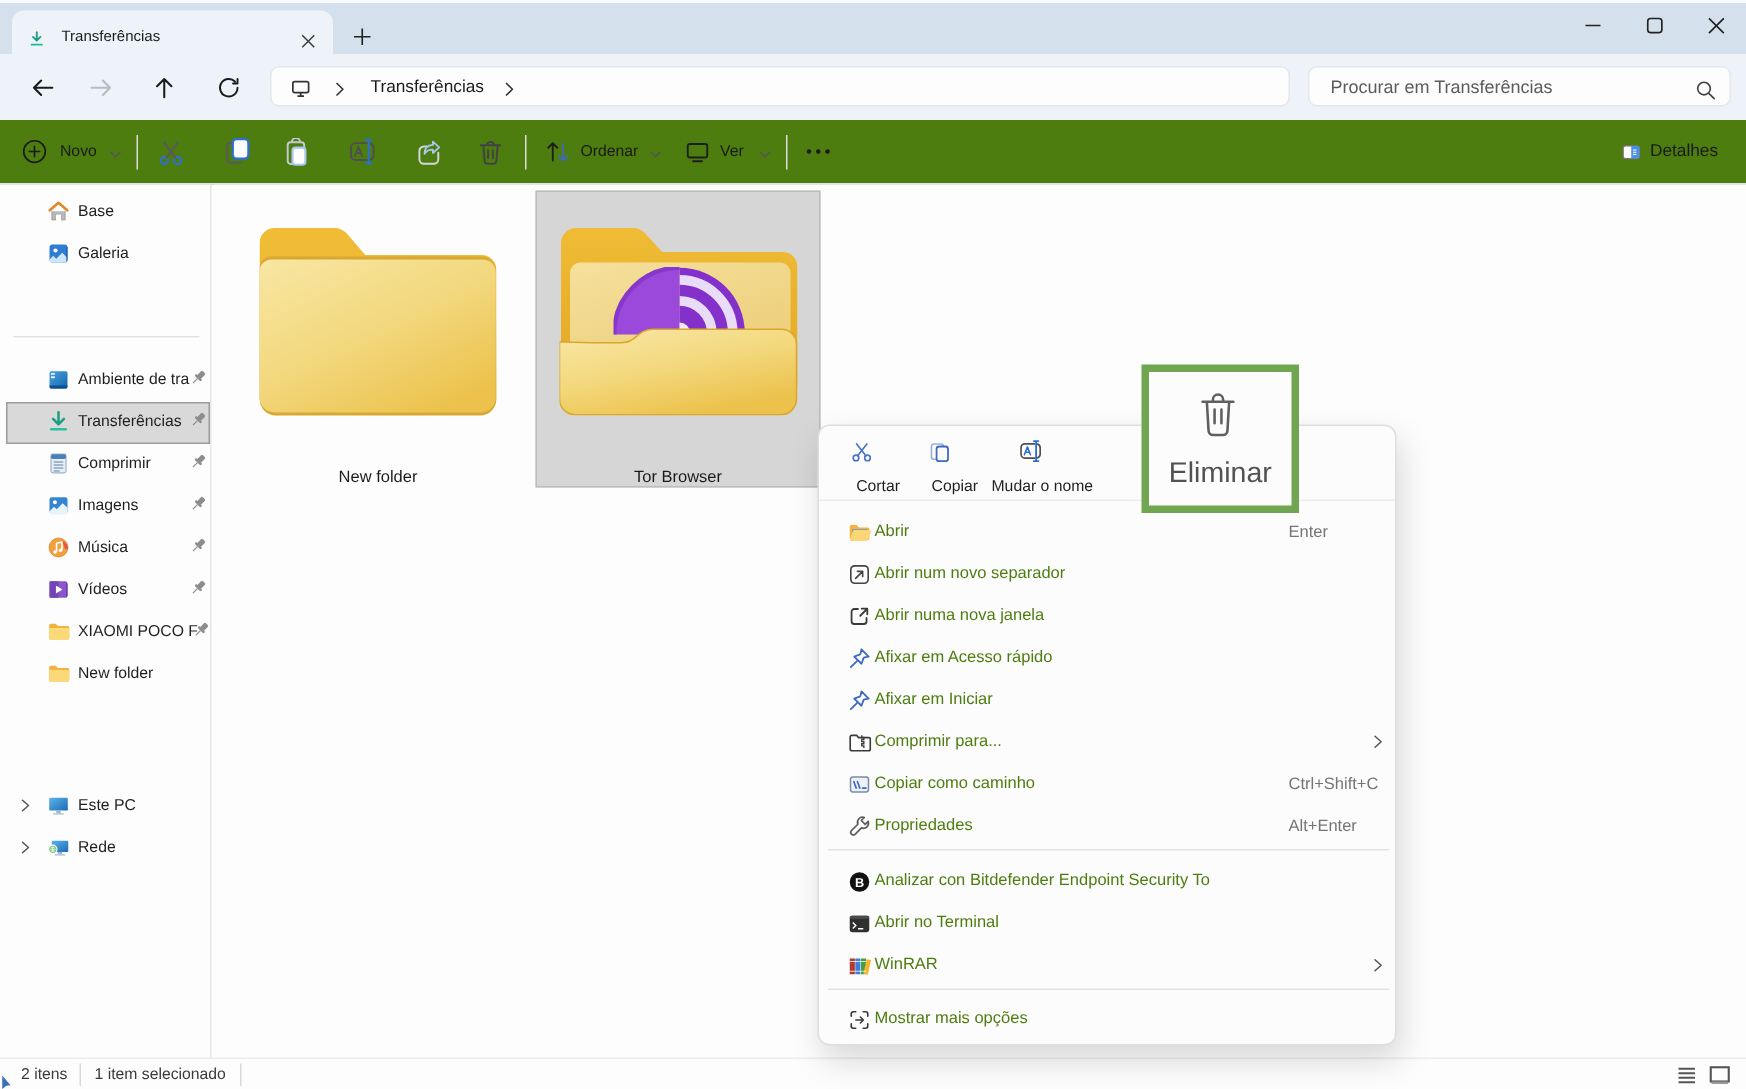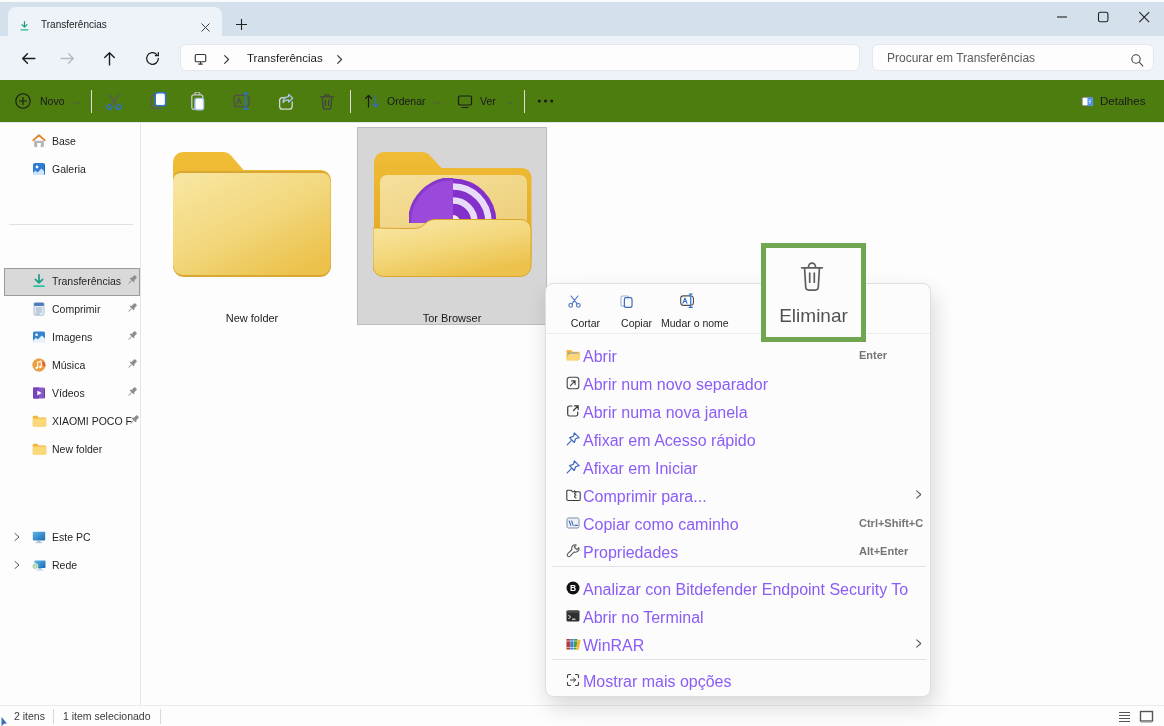--- a/index.html
+++ b/index.html
@@ -41,22 +41,22 @@
 #statusbar { position:absolute; left:0; top:705px; width:1164px; height:21px; background:#fdfdfd; border-top:1px solid #ececec; font-size:10.5px; color:#3a3a3a; }
 #statusbar .sdiv { position:absolute; top:3px; width:1px; height:15px; background:#d9d9d9; }
 
 
 #ctxmenu { position:absolute; left:545px; top:283px; width:386px; height:414px; background:#fcfcfc; border:1px solid #dedede; border-radius:8px; box-shadow:3px 10px 22px rgba(0,0,0,0.15); }
 #ctxicons { position:absolute; left:0; top:0; width:100%; height:50px; border-bottom:1px solid #ececec; }
 .cticon { position:absolute; top:9px; width:52px; text-align:center; }
 .cticon .ctlbl { display:block; margin-top:3px; font-size:10.5px; color:#1f1f1f; white-space:nowrap;text-align:right; }
 .mitem { position:absolute; left:5px; width:376px; height:28px; }
 .mitem .micon { position:absolute; left:14px; top:6px; width:16px; height:16px; }
-.mitem .mtxt { position:absolute; left:32px; top:7px; font-size:16px; color:#8b5cf6; white-space:nowrap; }
-.mitem .msc { position:absolute; left:308px; top:8px; font-size:11px; color:#757575; white-space:nowrap;font-weight:bold; }
+.mitem .mtxt { position:absolute; left:32px; top:7px; font-size:11px; color:#4d7c0f; white-space:nowrap; }
+.mitem .msc { position:absolute; left:308px; top:8px; font-size:11px; color:#757575; white-space:nowrap; }
 .msep { position:absolute; left:6px; width:374px; height:1px; background:#e2e2e2; }
 
 
 #greenbox { position:absolute; left:721px; top:243px; width:105px; height:99px; background:#fcfcfc; border:5px solid #70a650; z-index:50;margin-left:40px; }
 #greenbox .gtxt { position:absolute; left:0; top:57px; width:95px; text-align:center; font-size:19px; color:#525252; }
 </style>
 </head>
 <body>
 
 <div id="titlebar">
@@ -210,20 +210,42 @@
     <svg class="sicon" viewBox="0 0 16 16">
         <rect x="2" y="2" width="12" height="12" rx="2" fill="#2f7cd6"></rect>
         <path d="M14 11 L10.5 7.5 L6.5 11.5 L4.5 9.5 L2 12 V12.5 a1.5 1.5 0 0 0 1.5 1.5 H12.5 A1.5 1.5 0 0 0 14 12.5 Z" fill="#cfe6fa"></path>
         <circle cx="6" cy="6" r="1.4" fill="#fff"></circle>
         <path d="M13.2 3 V14 a2 2 0 0 0 0.8 -1.6 V4 Z" fill="#1b5fae"></path>
       </svg>
     <span class="stxt">Galeria</span>
   </div>
   <div class="abs" style="left:9px;top:101px;width:124px;height:1px;background:#e1e1e1"></div>
 
+  <div class="sitem" style="top:116px">
+    <svg class="sicon" viewBox="0 0 16 16">
+        <rect x="2" y="2.5" width="12" height="11" rx="1.2" fill="url(#deskg)"></rect>
+        <defs>
+          <linearGradient id="deskg" x1="0" y1="0" x2="1" y2="1">
+            <stop offset="0" stop-color="#4aa3df"></stop>
+            <stop offset="1" stop-color="#1565ad"></stop>
+          </linearGradient>
+        </defs>
+        <rect x="3" y="3.6" width="2.6" height="1.3" rx="0.4" fill="#e8f4fc"></rect>
+        <rect x="3" y="5.8" width="2.6" height="1.3" rx="0.4" fill="#e8f4fc"></rect>
+        <path d="M2 12 h12 v1 a1.2 1.2 0 0 1 -1.2 1.2 H3.2 A1.2 1.2 0 0 1 2 13 Z" fill="#0d4f90"></path>
+      </svg>
+    <span class="stxt">Ambiente de tra</span>
+    <svg class="pin" viewBox="0 0 14 14">
+        <g transform="rotate(45 7 6)" fill="#8d8d8d">
+          <rect x="5.1" y="0.8" width="3.8" height="5" rx="1"></rect>
+          <rect x="3.9" y="5.4" width="6.2" height="1.9" rx="0.9"></rect>
+          <rect x="6.55" y="7.3" width="0.9" height="4.6"></rect>
+        </g>
+      </svg>
+  </div>
 
   <div id="selitem"></div>
   <div class="sitem" style="top:144px;z-index:5">
     <svg class="sicon" viewBox="0 0 16 16">
         <path d="M8 1.8 v8 M4.4 6.3 L8 9.9 L11.6 6.3" stroke="#1d9e85" stroke-width="1.7" fill="none" stroke-linecap="round" stroke-linejoin="round"></path>
         <path d="M3.2 13.2 h9.6" stroke="#27c29f" stroke-width="1.7" stroke-linecap="round"></path>
       </svg>
     <span class="stxt">Transferências</span>
     <svg class="pin" viewBox="0 0 14 14">
         <g transform="rotate(45 7 6)" fill="#8d8d8d">

